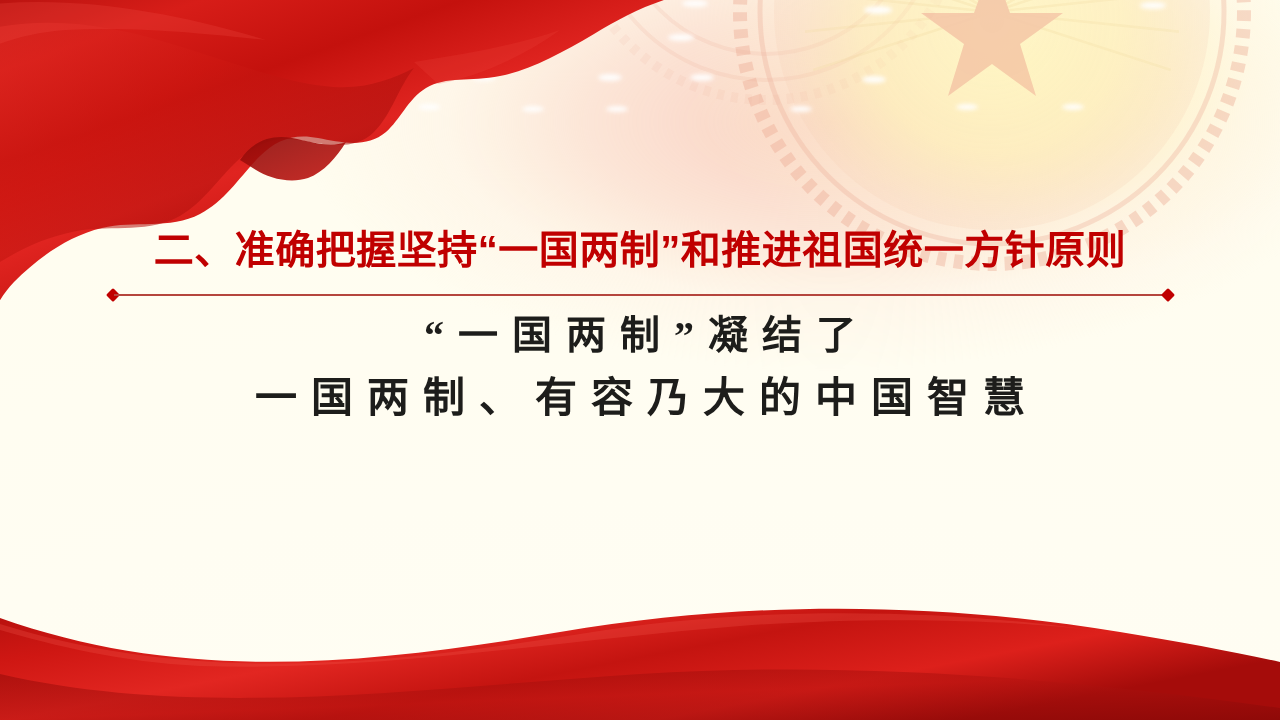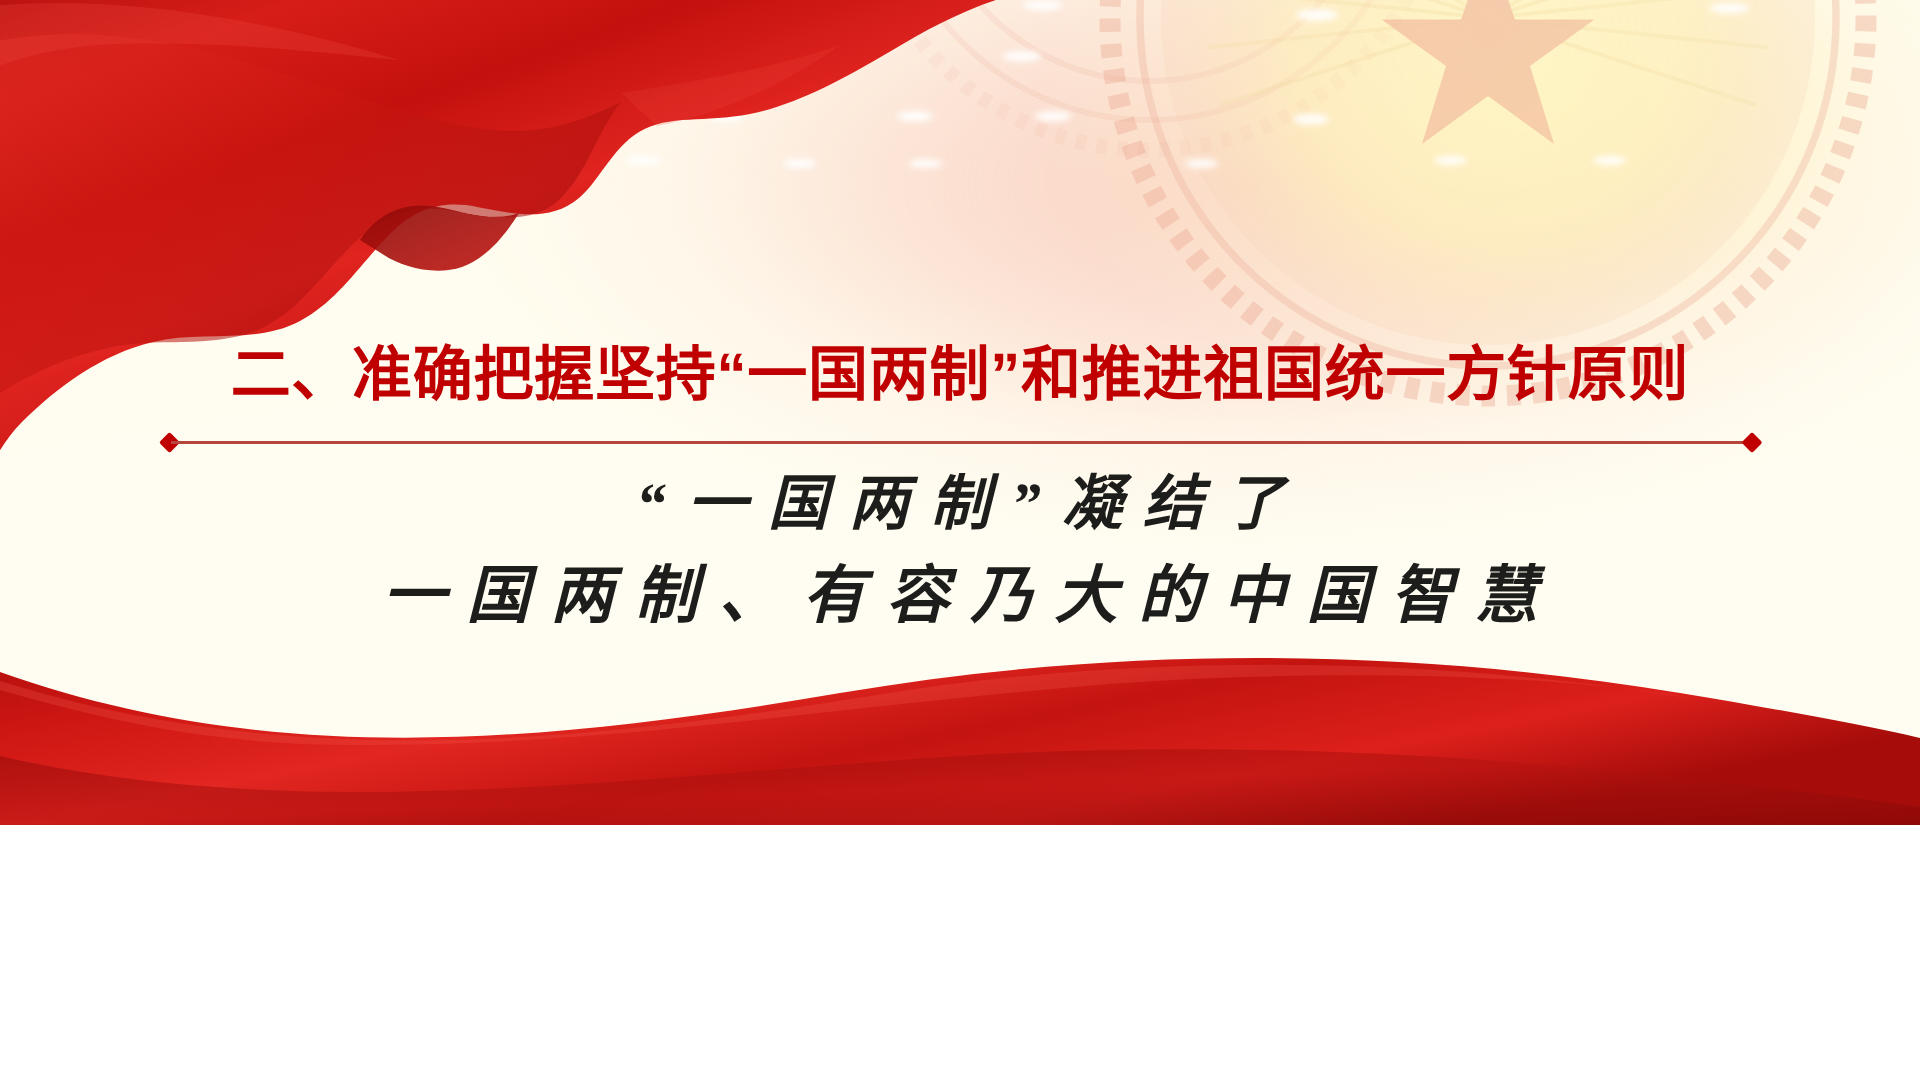--- a/index.html
+++ b/index.html
@@ -8,21 +8,21 @@
     padding: 0;
     background: #ffffff;
   }
   body {
     font-family: "Liberation Sans", "DejaVu Sans", sans-serif;
   }
 
   .slide {
     position: relative;
     width: 1280px;
-    height: 550px;
+    height: 720px;
     overflow: hidden;
     background: #fffef6;
   }
 
   
 
   .bg-base {
     position: absolute;
     inset: 0;
     background:
@@ -160,21 +160,20 @@
     left: 0;
     right: 0;
     top: 306px;
     text-align: center;
     color: #1d1d1b;
   }
   .body-line {
     font-family: "Liberation Serif", "DejaVu Serif", serif;
     font-size: 42px;
     font-weight: 600;
-    font-style: italic;
     letter-spacing: 14px;
     line-height: 1.52;
     white-space: nowrap;
     text-indent: 14px;
   }
   .body-line.l1 { font-size: 40px; }
   .body-line.l2 { font-size: 42px; }
 </style>
 </head>
 <body>

